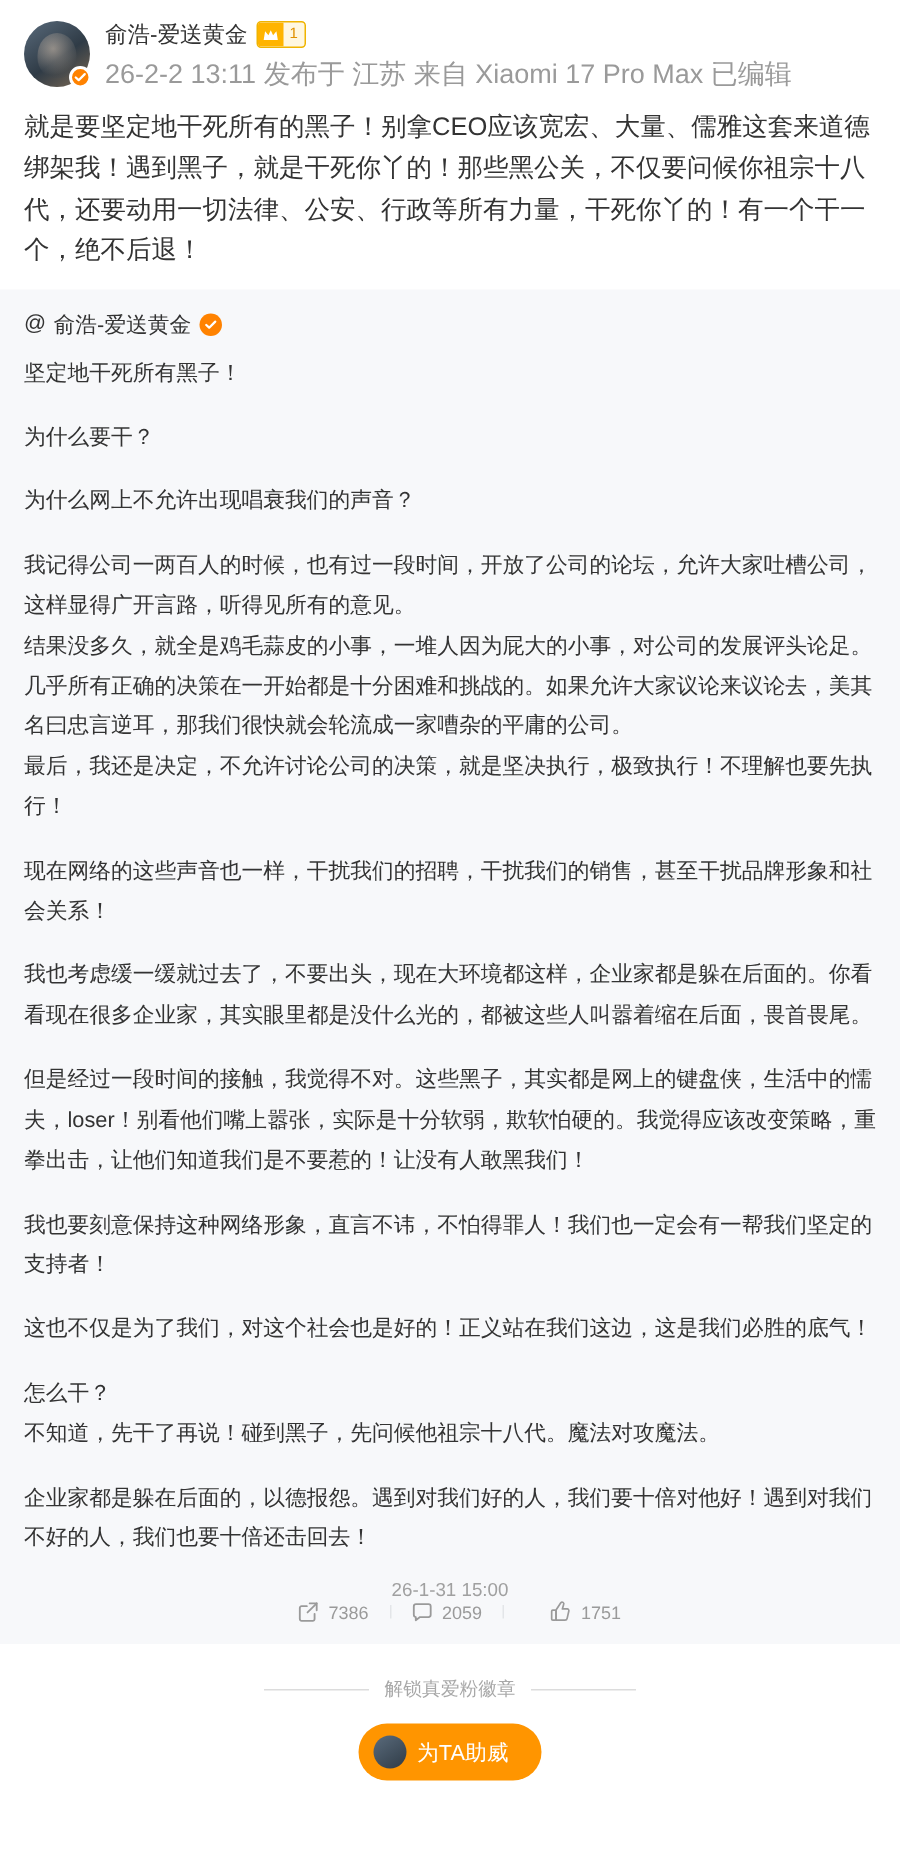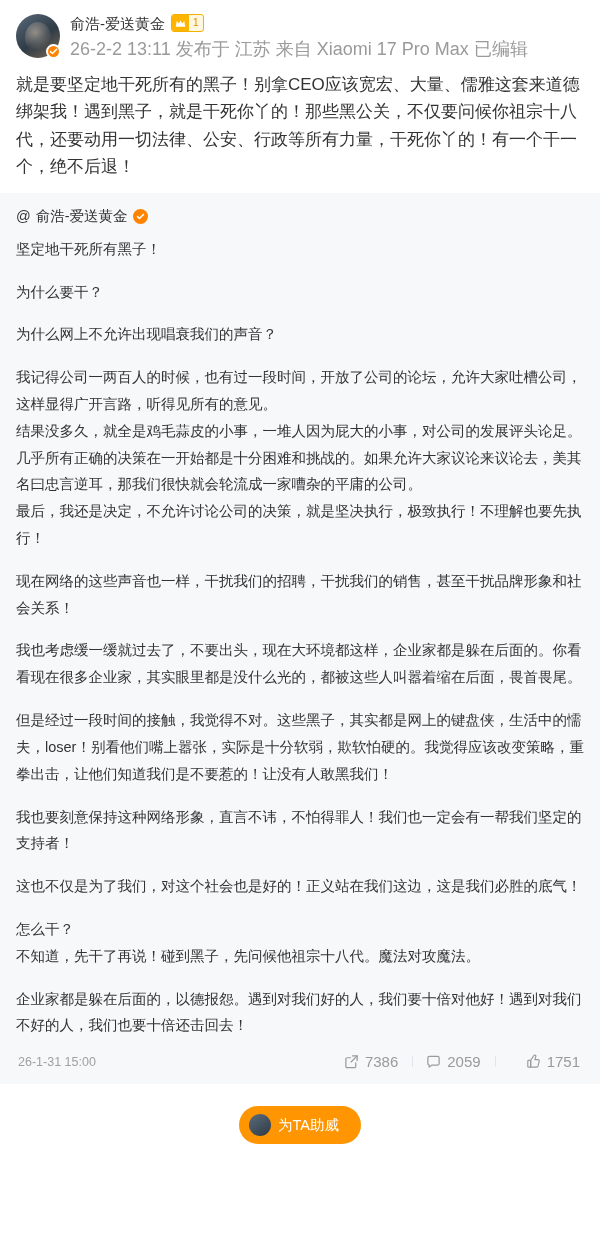--- a/index.html
+++ b/index.html
@@ -161,33 +161,34 @@
   }
 
   
   .quote-footer {
     display: flex;
     align-items: center;
     justify-content: space-between;
     padding: 14px 2px 4px 2px;
     font-size: 13px;
     color: #9a9a9a;
+    flex-direction: column;
   }
   .quote-time { font-size: 12.5px; color: #a0a0a0; }
   .stats {
     display: flex;
     align-items: center;
     gap: 0;
   }
   .stat {
     display: flex;
     align-items: center;
     gap: 6px;
     color: #9a9a9a;
-    font-size: 15px;
+    font-size: 12px;
     padding: 0 14px;
     position: relative;
   }
   .stat + .stat::before {
     content: "";
     position: absolute;
     left: 0;
     top: 3px;
     bottom: 3px;
     width: 1px;
@@ -328,19 +329,24 @@
               <rect x="1.9" y="6.8" width="3.1" height="7.2" rx="0.8" fill="none" stroke="#9a9a9a" stroke-width="1.2"></rect>
             </svg>
           </span>
           <span>1751</span>
         </div>
       </div>
     </div>
   </div>
 
   <div class="cta-zone">
+    <div class="cta-divider">
+      <span class="line"></span>
+      <span>解锁真爱粉徽章</span>
+      <span class="line"></span>
+    </div>
     <button class="cta-button">
       <span class="cta-avatar"></span>
       <span>为TA助威</span>
     </button>
   </div>
 
 </div>
 
 </body></html>

